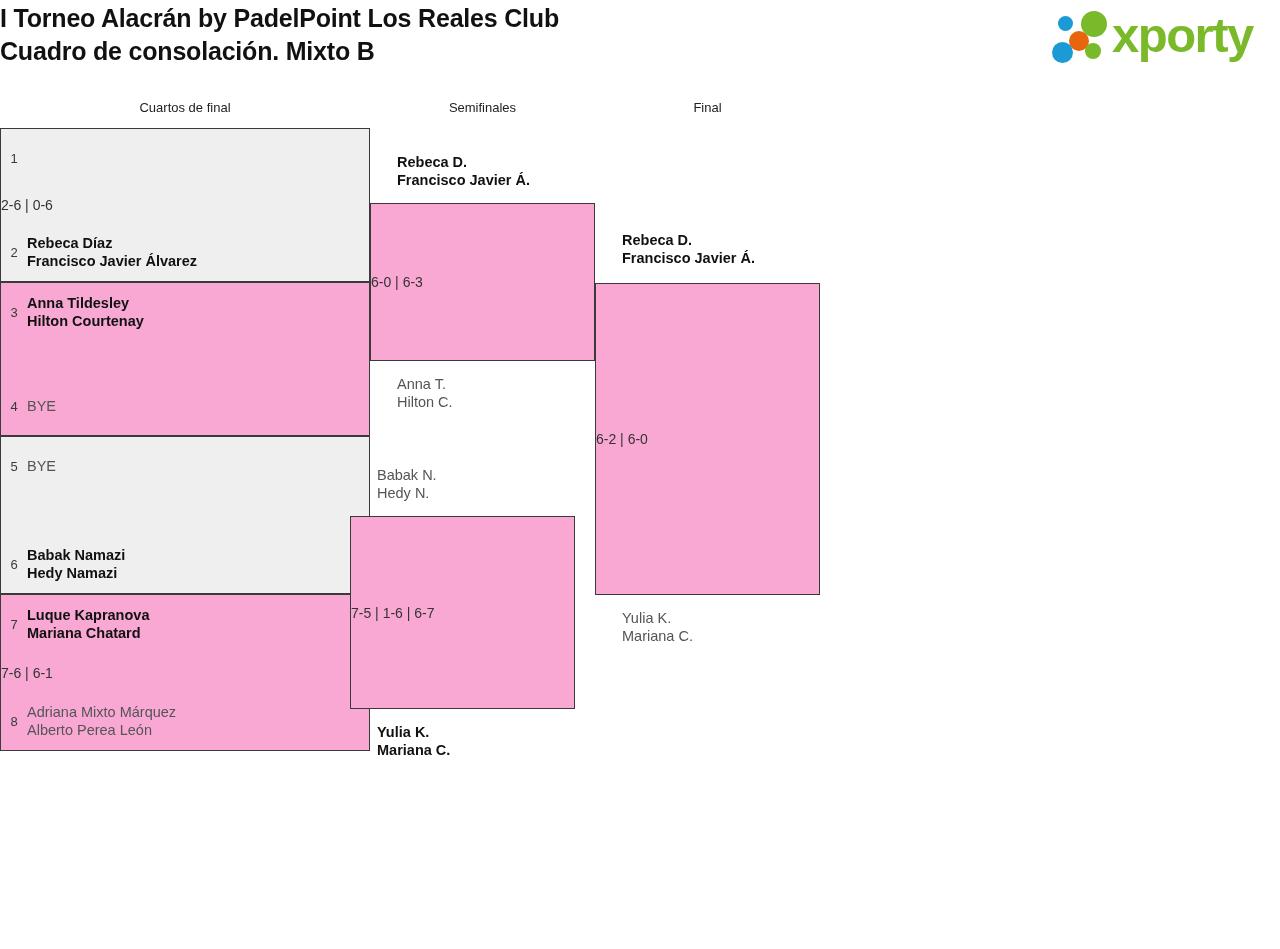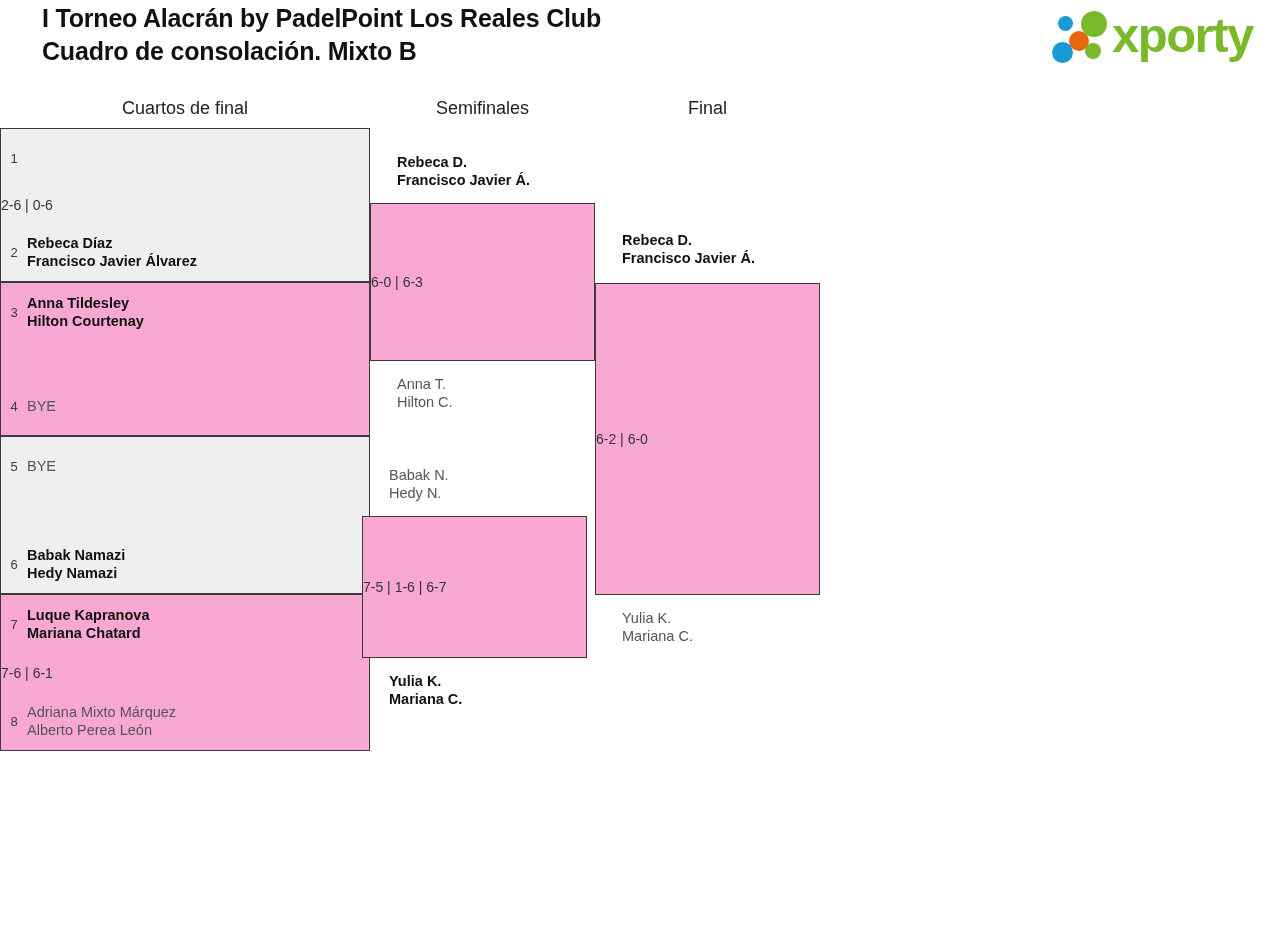--- a/index.html
+++ b/index.html
@@ -15,21 +15,20 @@
     overflow: hidden;
   }
 
   
   #header { position: absolute; left: 0; top: 0; width: 1280px; height: 78px; }
   #title-block {
     position: absolute; left: 0; top: 2px;
     font-size: 25px; font-weight: 700; line-height: 33px;
     color: #111111; letter-spacing: -0.2px;
     white-space: nowrap;
-    padding-left: 42px;
   }
   #title-line1 { display: block; }
   #title-line2 { display: block; }
 
   
   #logo { position: absolute; left: 1050px; top: 8px; width: 226px; height: 58px; }
   #logo-dots { position: absolute; left: 0; top: 2px; width: 62px; height: 52px; }
   .dot { position: absolute; border-radius: 50%; }
   #dot-blue-small  { left: 8px;  top: 6px;  width: 15px; height: 15px; background: #1b9ad6; }
   #dot-orange      { left: 19px; top: 21px; width: 20px; height: 20px; background: #e8650d; }
@@ -38,21 +37,21 @@
   #dot-green-small { left: 35px; top: 33px; width: 16px; height: 16px; background: #7ab929; }
   #logo-word {
     position: absolute; left: 62px; top: -2px;
     font-size: 49px; font-weight: 700; color: #7ab929;
     letter-spacing: -1.5px; line-height: 58px;
   }
 
   
   .round-header {
     position: absolute; top: 95px; height: 26px;
-    text-align: center; font-size: 18px; color: #222222; line-height: 26px;
+    text-align: center; font-size: 13px; color: #222222; line-height: 26px;
   }
   #round-header-0 { left: 0px;   width: 370px; }
   #round-header-1 { left: 370px; width: 225px; }
   #round-header-2 { left: 595px; width: 225px; }
 
   
   #bracket { position: absolute; left: 0; top: 0; width: 1280px; height: 949px; }
 
   .match { position: absolute; border: 1px solid #3a3a3a; }
   .match.shaded { background: #efefef; }
@@ -84,21 +83,21 @@
   }
 
   
   #m-qf-1 { left: 0px; top: 128px; width: 370px; height: 154px; }
   #m-qf-2 { left: 0px; top: 282px; width: 370px; height: 154px; }
   #m-qf-3 { left: 0px; top: 436px; width: 370px; height: 158px; }
   #m-qf-4 { left: 0px; top: 594px; width: 370px; height: 157px; }
 
   
   #m-sf-1 { left: 370px; top: 203px; width: 225px; height: 158px; }
-  #m-sf-2 { left: 362px; top: 516px; width: 225px; height: 142px; padding-left: 40px; }
+  #m-sf-2 { left: 350px; top: 516px; width: 225px; height: 193px; padding-left: 40px; }
   .sf .slot-top    { top: -56px; }
   .sf .slot-bottom { bottom: -56px; }
 
   
   #m-fi-1 { left: 595px; top: 283px; width: 225px; height: 312px; }
   .fi .slot-top    { top: -58px; }
   .fi .slot-bottom { bottom: -56px; }
 </style>
 </head>
 <body>

